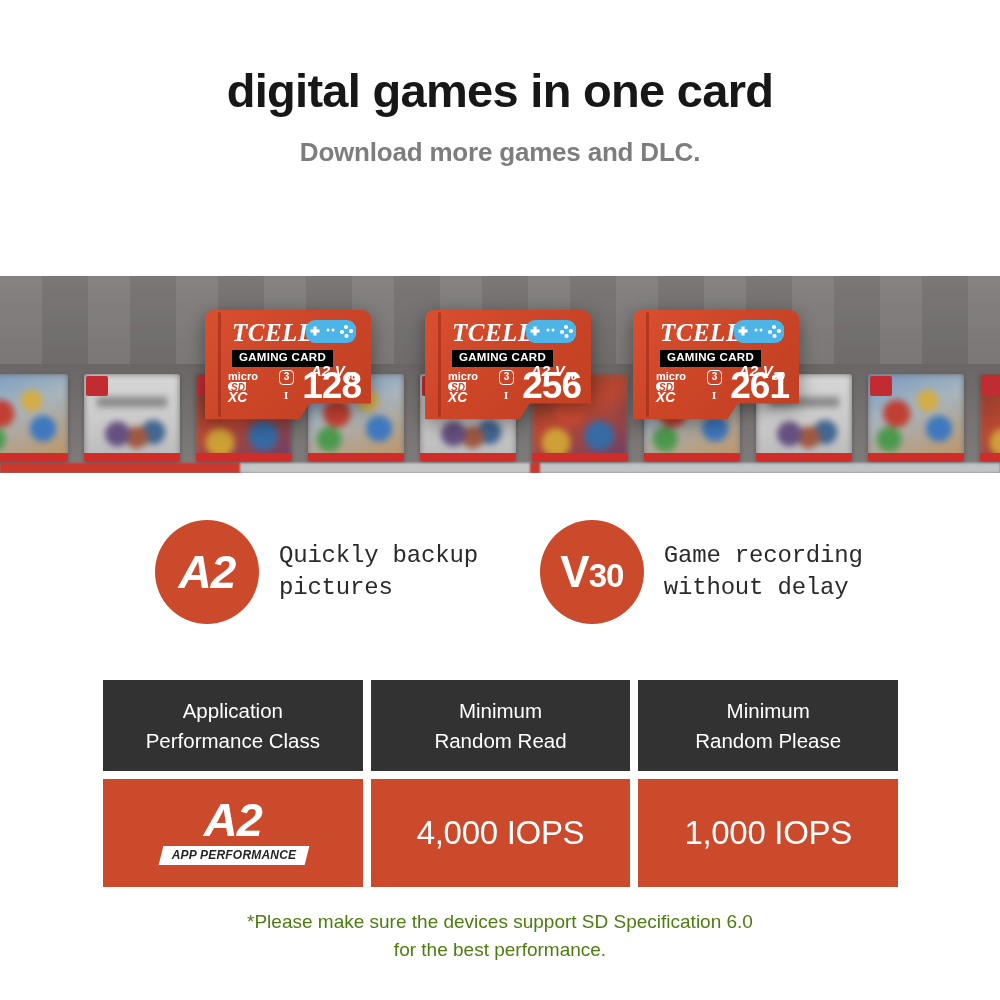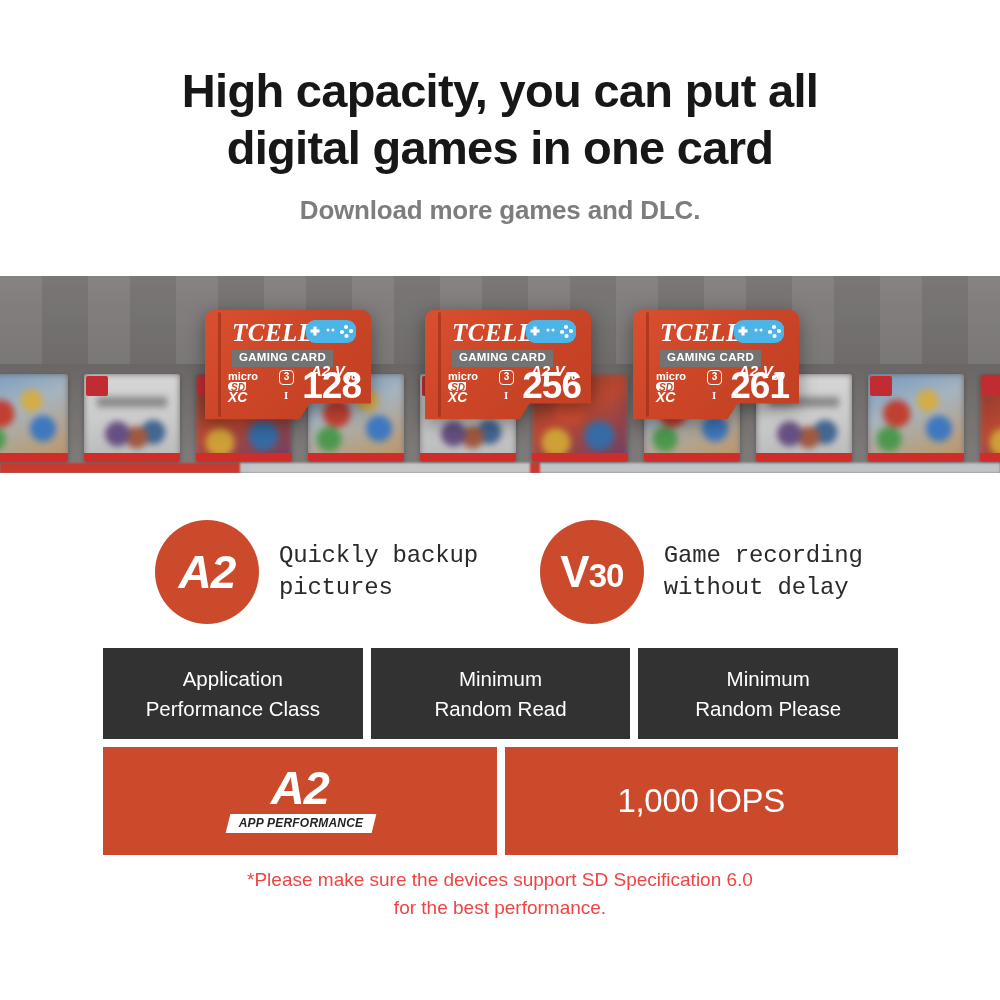--- a/index.html
+++ b/index.html
@@ -120,21 +120,21 @@
     border-radius:2px;
   }
   .card-logo {
     position:absolute; left:27px; top:9px;
     font-size:25px; font-weight:bold; font-style:italic;
     color:#ffffff; letter-spacing:0.5px;
     font-family:"Liberation Serif", serif;
   }
   .card-badge {
     position:absolute; left:27px; top:40px;
-    background:#737373;
+    background:#000000;
     padding:2px 7px 3px 7px;
     font-size:11.5px; font-weight:bold; color:#ffffff;
     letter-spacing:0.3px; line-height:1;
   }
   .card-pad {
     position:absolute; right:15px; top:6px;
     width:50px; height:31px;
   }
   .card-class {
     position:absolute; right:14px; top:42px;
@@ -176,21 +176,21 @@
     font-size:46px; font-weight:bold; font-style:italic; color:#fff;
     letter-spacing:-1px;
   }
   .fcircle .v30 {
     font-size:44px; font-weight:bold; color:#fff; letter-spacing:-1px;
   }
   .fcircle .v30 span { font-size:33px; }
   .ftext { font-size:24px; color:#2a2a2a; line-height:1.32; letter-spacing:-0.2px;font-family:Liberation Mono, monospace; }
 
   
-  .spec-table { position:absolute; left:103px; top:648px; width:795px; }
+  .spec-table { position:absolute; left:103px; top:680px; width:795px; }
   .spec-row { display:flex; gap:8px; }
   .spec-row.values { margin-top:8px; }
   .spec-cell {
     flex:1;
     display:flex; align-items:center; justify-content:center;
     text-align:center;
   }
   .spec-row.heads .spec-cell {
     background:#323232; height:91px;
     color:#ffffff; font-size:20.5px; line-height:1.42;
@@ -213,30 +213,29 @@
   }
   .a2perf .ban span {
     display:block; transform:skewX(14deg);
     font-size:12px; font-weight:bold; font-style:italic;
     color:#252525; text-align:center; line-height:19px;
     letter-spacing:0.2px;
   }
 
   
   .footnote {
-    position:absolute; left:0; top:866px; width:1000px;
-    text-align:center; font-size:19px; color:#ef4444; line-height:1.48;
+    position:absolute; left:0; top:908px; width:1000px;
+    text-align:center; font-size:19px; color:#4d7c0f; line-height:1.48;
   }
 </style>
 </head>
 <body>
 
 <div class="headline-block">
   <div class="headline">
-    <div>High capacity, you can put all</div>
     <div>digital games in one card</div>
   </div>
   <div class="subheadline">Download more games and DLC.</div>
 </div>
 
 <div class="photo-band">
   <div class="band-wall"></div>
   <div class="band-shelf"></div>
   <div class="boxrow">
     <div class="gamebox">
@@ -454,20 +453,21 @@
   </div>
   <div class="spec-row values">
     <div class="spec-cell">
       <div class="a2perf">
         <div class="big">A2</div>
         <div class="ban">
           <span>APP PERFORMANCE</span>
         </div>
       </div>
     </div>
+    <div class="spec-cell">4,000 IOPS</div>
     <div class="spec-cell">1,000 IOPS</div>
   </div>
 </div>
 
 <div class="footnote">
   <div>*Please make sure the devices support SD Specification 6.0</div>
   <div>for the best performance.</div>
 </div>
 
 </body></html>

